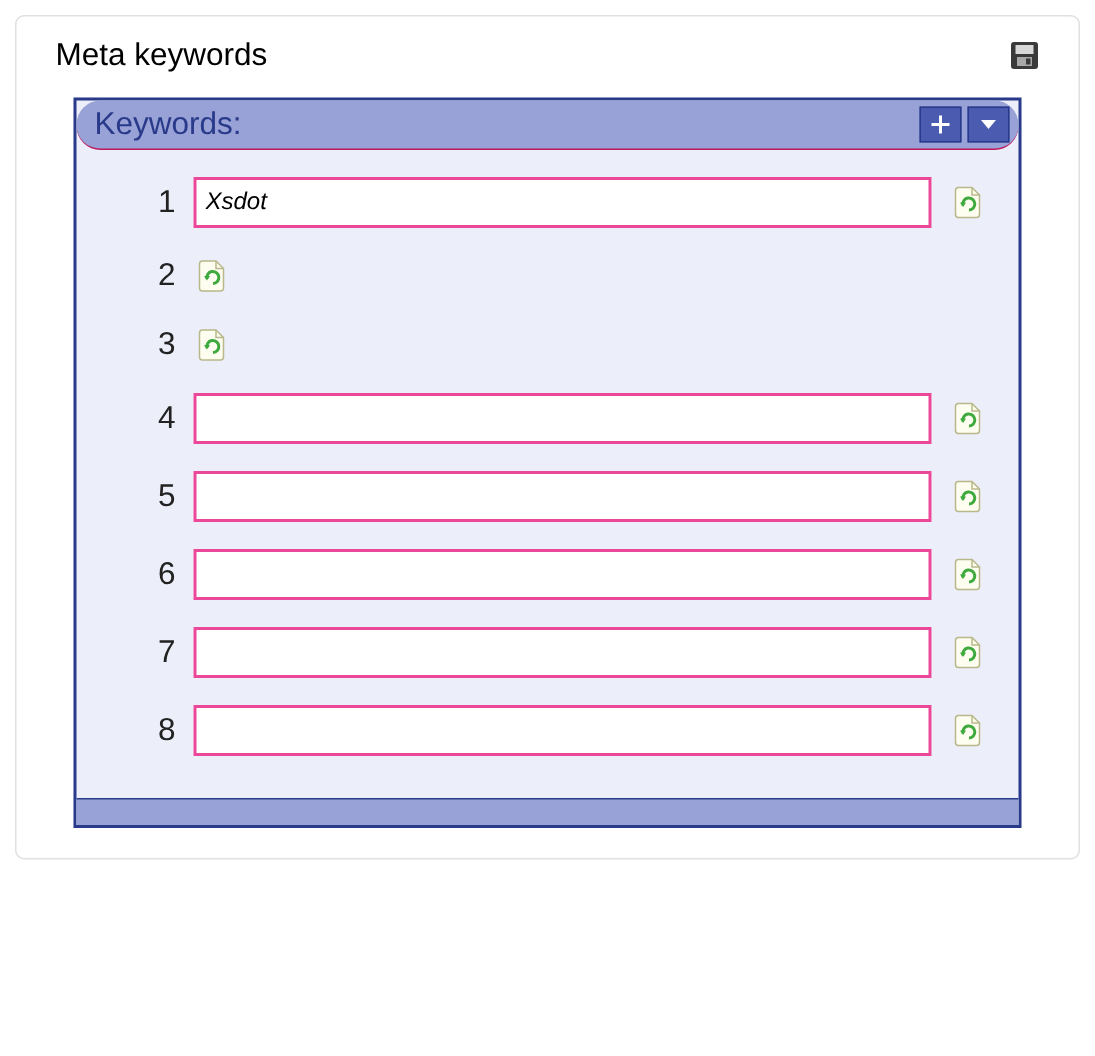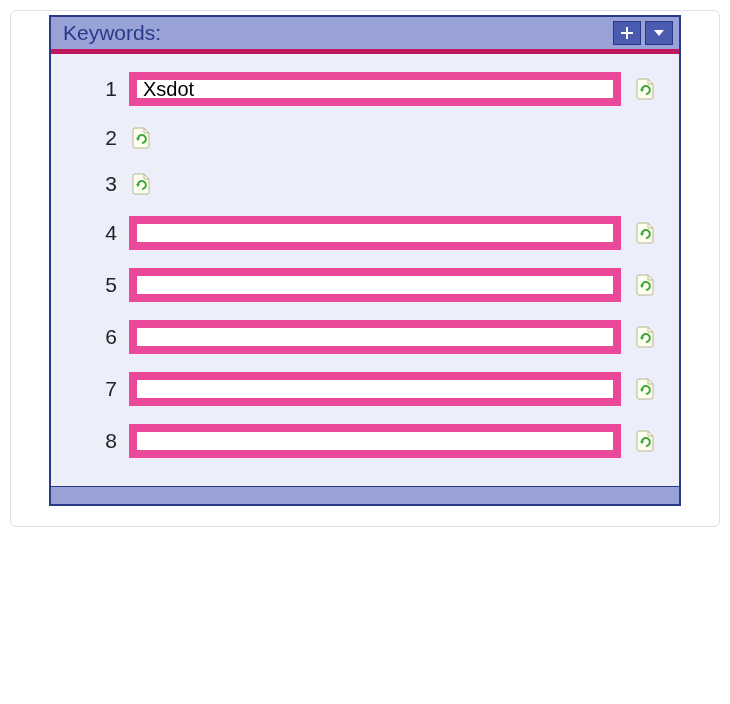--- a/index.html
+++ b/index.html
@@ -41,21 +41,22 @@
   .keywords-box {
     border: 2px solid #2a3a8a;
     background: #eceefa;
   }
   .keywords-header {
     display: flex;
     align-items: center;
     justify-content: space-between;
     background: #98a2d6;
     padding: 4px 6px 4px 12px;
-    border-bottom: 5px solid #be185d;
+    border-bottom: 1px solid #be185d;
+    border-radius: 16px;
   }
   .keywords-label {
     font-size: 21px;
     color: #2a3a8a;
   }
   .header-buttons {
     display: flex;
     gap: 4px;
   }
   .hbtn {
@@ -81,26 +82,27 @@
   }
   .row-index {
     width: 46px;
     text-align: right;
     font-size: 21px;
     color: #222;
   }
   .row-input {
     flex: 1;
     height: 34px;
-    border: 8px solid #ec4899;
+    border: 2px solid #ec4899;
     background: #ffffff;
-    font-size: 20px;
+    font-size: 16px;
     color: #000;
     padding: 2px 6px;
     outline: none;
+    font-style: italic;
   }
   .row-action {
     width: 26px;
     height: 28px;
     display: inline-flex;
     align-items: center;
     justify-content: center;
     cursor: pointer;
   }
   .row-action svg { display: block; }
@@ -108,20 +110,31 @@
   .keywords-footer {
     height: 18px;
     background: #98a2d6;
     border-top: 1px solid #2a3a8a;
   }
 </style>
 </head>
 <body>
 
 <div class="panel">
+  <div class="panel-header">
+    <div class="panel-title">Meta keywords</div>
+    <span class="save-icon">
+      <svg width="18" height="18" viewBox="0 0 18 18">
+        <rect x="0" y="0" width="18" height="18" rx="2" fill="#3a3a3a"></rect>
+        <rect x="3" y="2" width="12" height="6" fill="#d8d8d8"></rect>
+        <rect x="4" y="10" width="10" height="6" fill="#a8a8a8"></rect>
+        <rect x="10" y="11" width="3" height="4" fill="#3a3a3a"></rect>
+      </svg>
+    </span>
+  </div>
 
   <div class="panel-body">
     <div class="keywords-box">
       <div class="keywords-header">
         <div class="keywords-label">Keywords:</div>
         <div class="header-buttons">
           <span class="hbtn">
             <svg width="14" height="14" viewBox="0 0 14 14">
               <rect x="6" y="1" width="2" height="12" fill="#ffffff"></rect>
               <rect x="1" y="6" width="12" height="2" fill="#ffffff"></rect>

